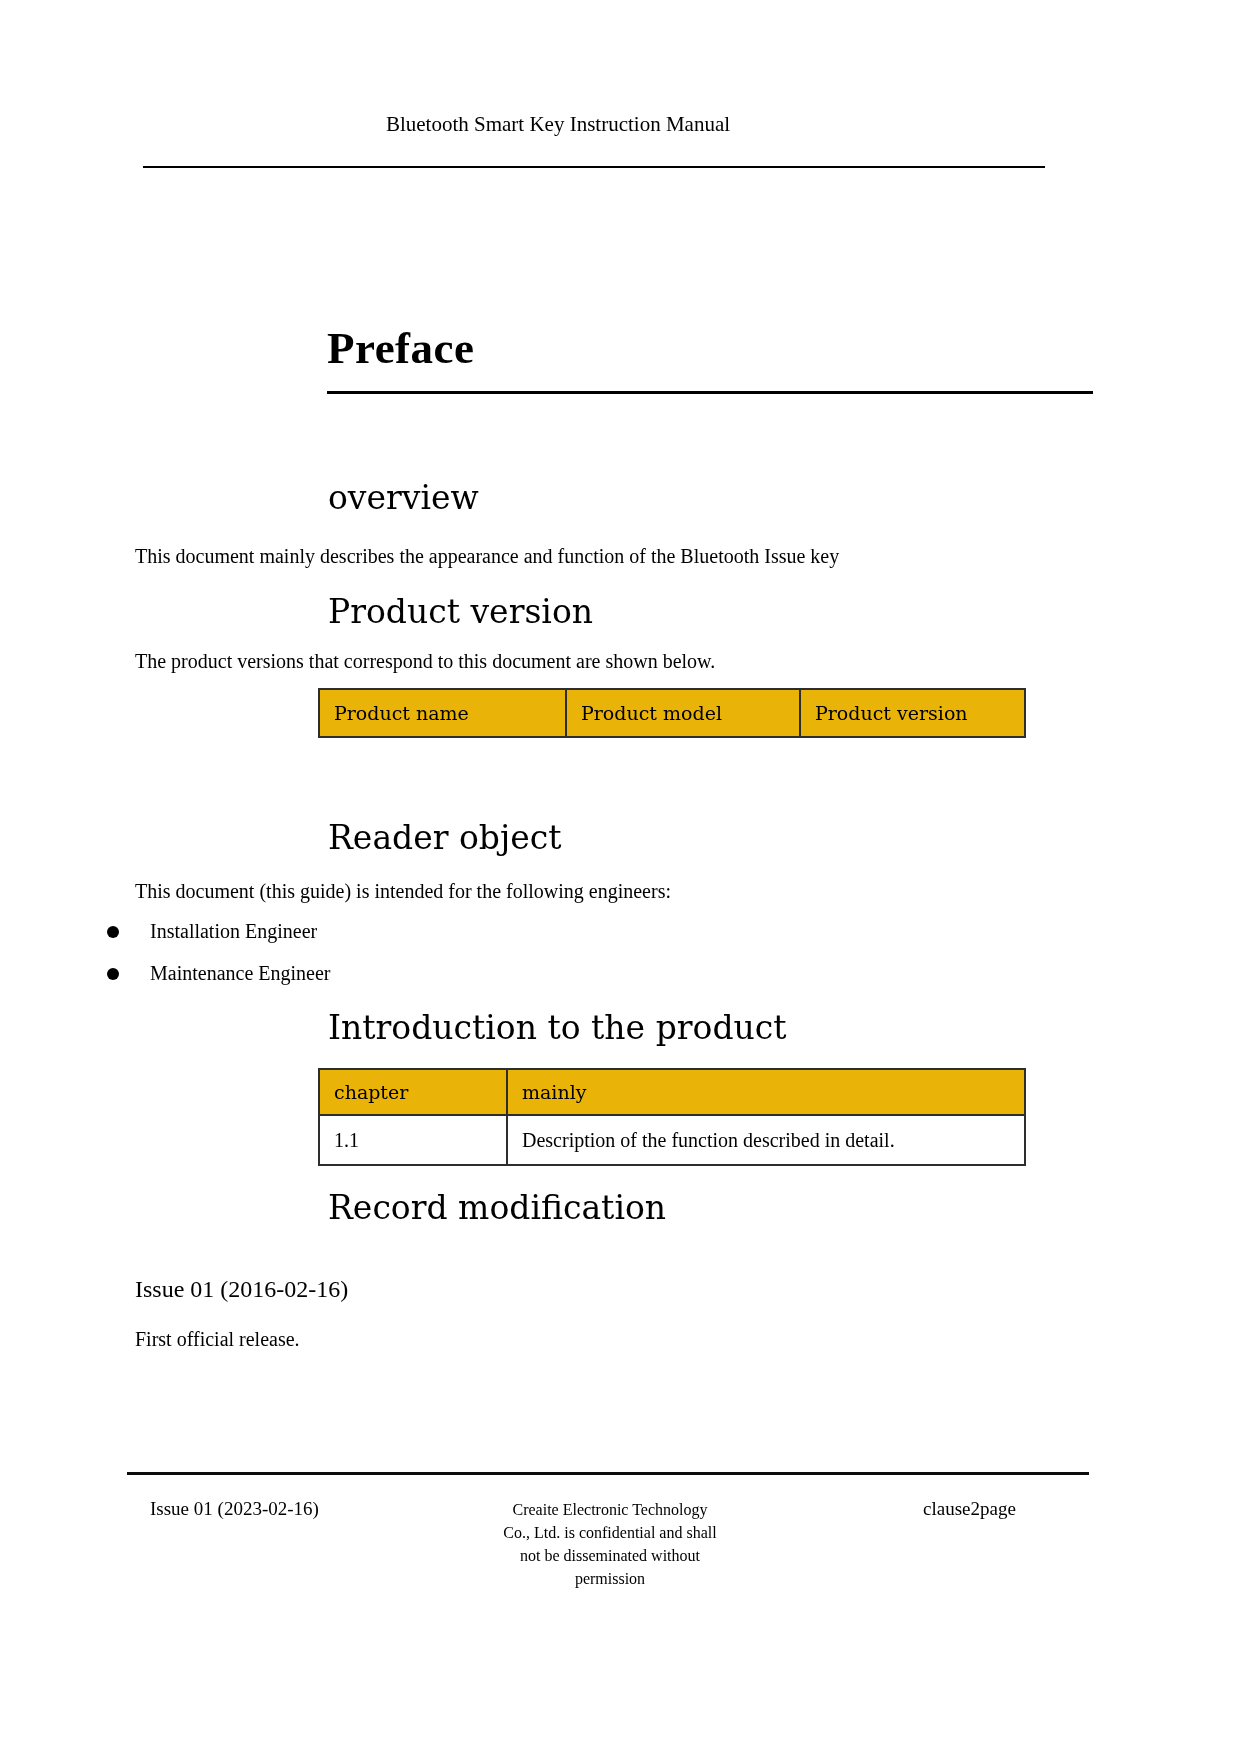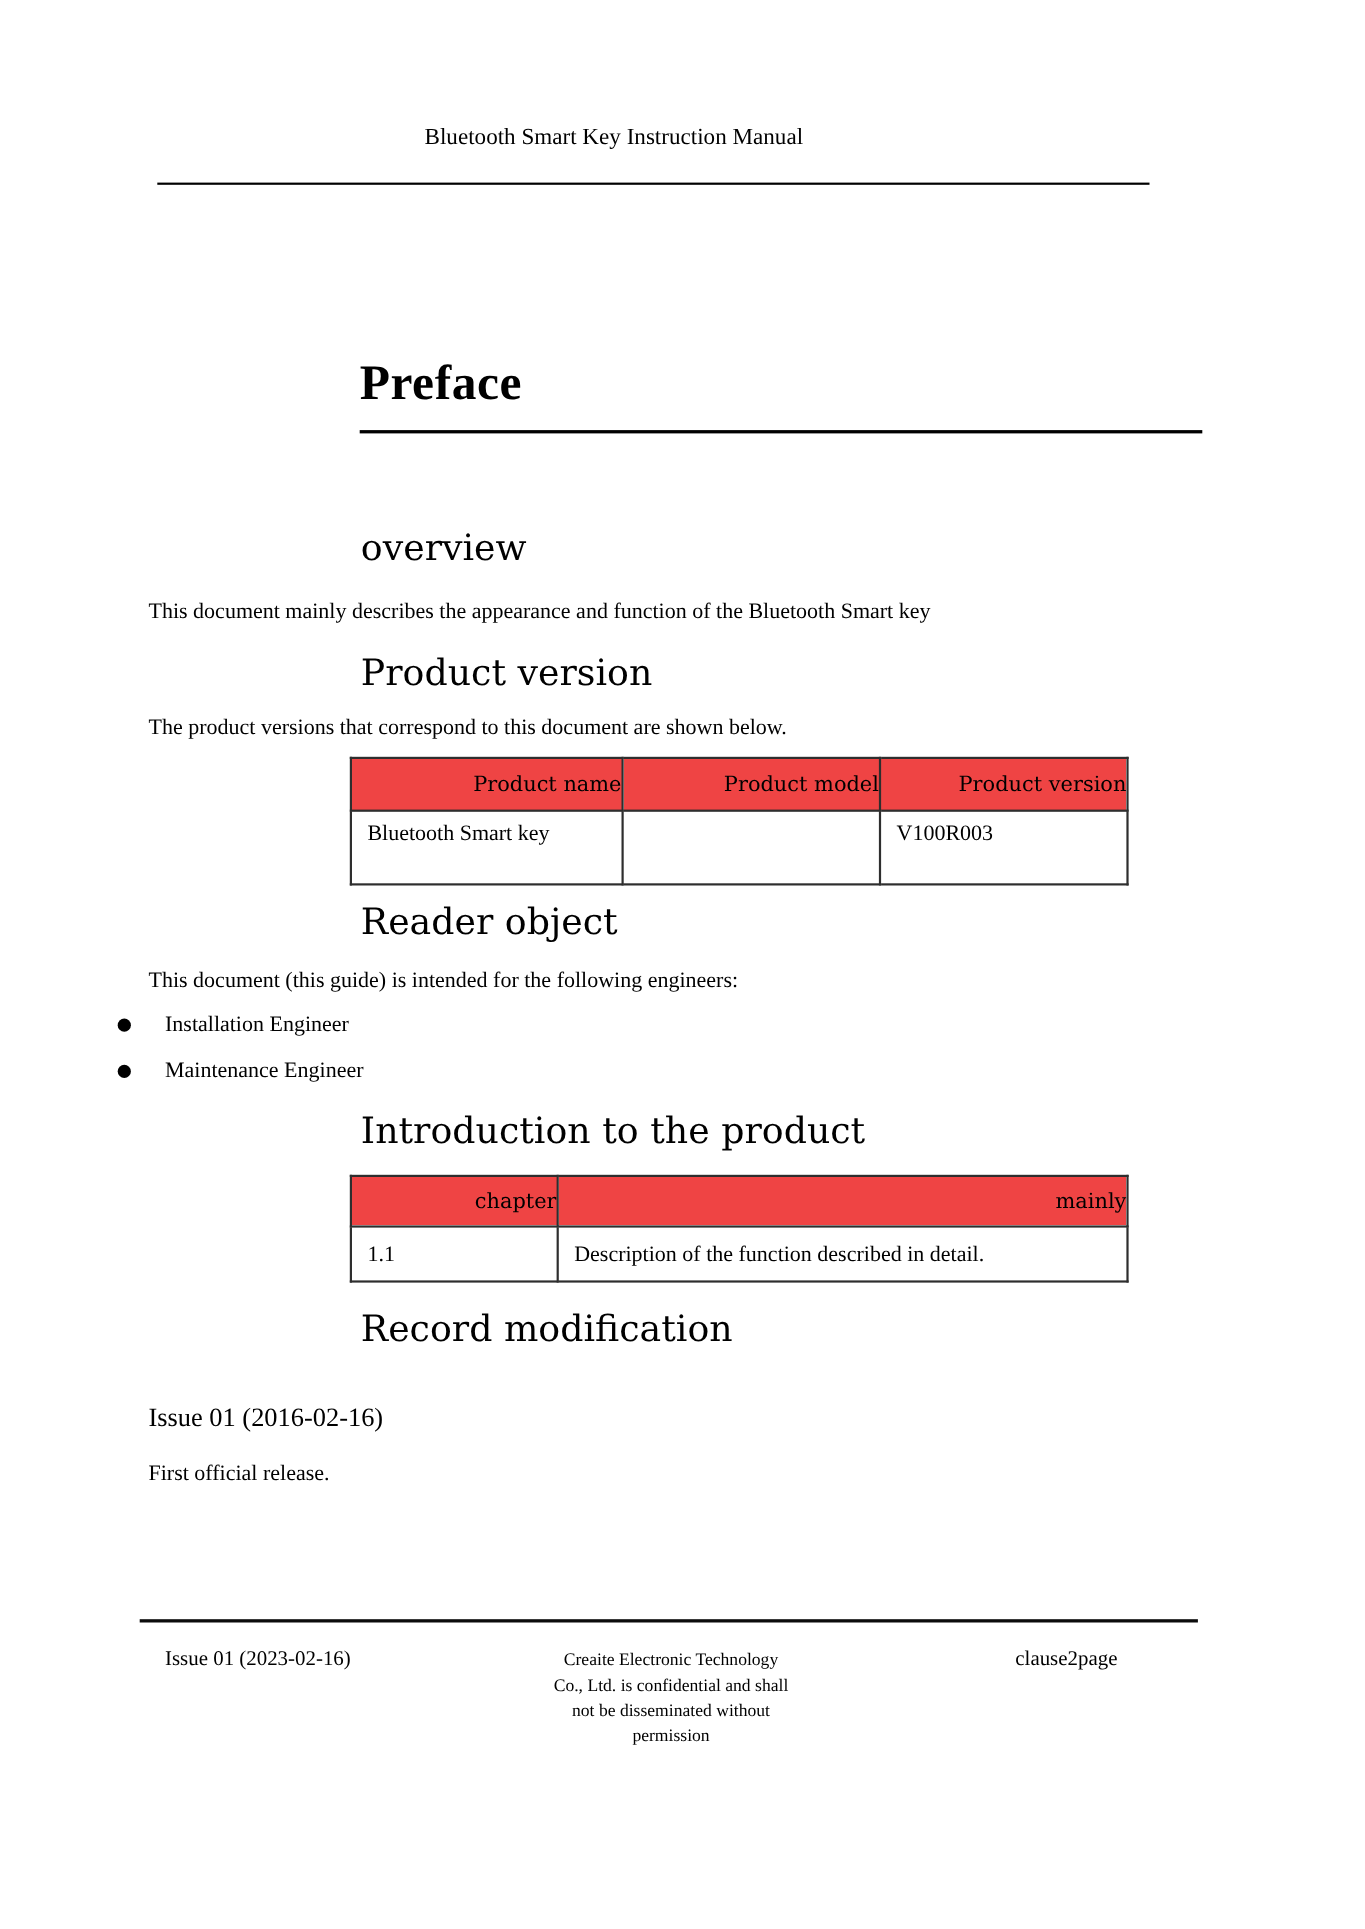--- a/index.html
+++ b/index.html
@@ -60,23 +60,22 @@
   }
   .t-product { top:688px; }
   .t-intro   { top:1068px;padding-left:43px; }
   table.doc-table td {
     border:2px solid #2e2e2e;
     padding:0 0 0 14px;
     font-size:20px;
     overflow:hidden;
   }
   table.doc-table tr.hdr td {
-    background:#ef4444;
+    background:#eab308;
     vertical-align:middle;
-    text-align:right;
   }
   .t-product tr.hdr td { font-family:"DejaVu Serif", serif; font-size:19px; height:46px; }
   .t-product tr.data td { height:56px; vertical-align:top; padding-top:9px; }
   .t-intro tr.hdr td { font-size:19px; height:44px; font-family:"DejaVu Serif", serif; }
   .t-intro tr.data td { height:48px; vertical-align:middle; }
 
   
   .bullet-row {
     position:absolute;
     left:107px;
@@ -108,41 +107,36 @@
 
 <div class="page">
 
   <div class="abs header-title">Bluetooth Smart Key Instruction Manual</div>
   <div class="abs header-rule"></div>
 
   <div class="abs page-title">Preface</div>
   <div class="abs title-rule"></div>
 
   <div class="abs sect-heading h-overview">overview</div>
-  <div class="abs body-text p-overview">This document mainly describes the appearance and function of the Bluetooth Smart key</div>
+  <div class="abs body-text p-overview">This document mainly describes the appearance and function of the Bluetooth Issue key</div>
 
   <div class="abs sect-heading h-product">Product version</div>
   <div class="abs body-text p-product">The product versions that correspond to this document are shown below.</div>
 
   <table class="doc-table t-product">
     <colgroup>
         <col style="width:247px">
         <col style="width:234px">
         <col style="width:225px">
       </colgroup>
     <tbody>
         <tr class="hdr">
       <td>Product name</td>
       <td>Product model</td>
       <td>Product version</td>
-    </tr>
-    <tr class="data">
-      <td>Bluetooth Smart key</td>
-      <td></td>
-      <td>V100R003</td>
     </tr>
   </tbody>
     </table>
 
   <div class="abs sect-heading h-reader">Reader object</div>
   <div class="abs body-text p-reader">This document (this guide) is intended for the following engineers:</div>
 
   <div class="bullet-row b-1">
     <span class="bullet-dot"></span>
     <span class="bullet-label">Installation Engineer</span>

